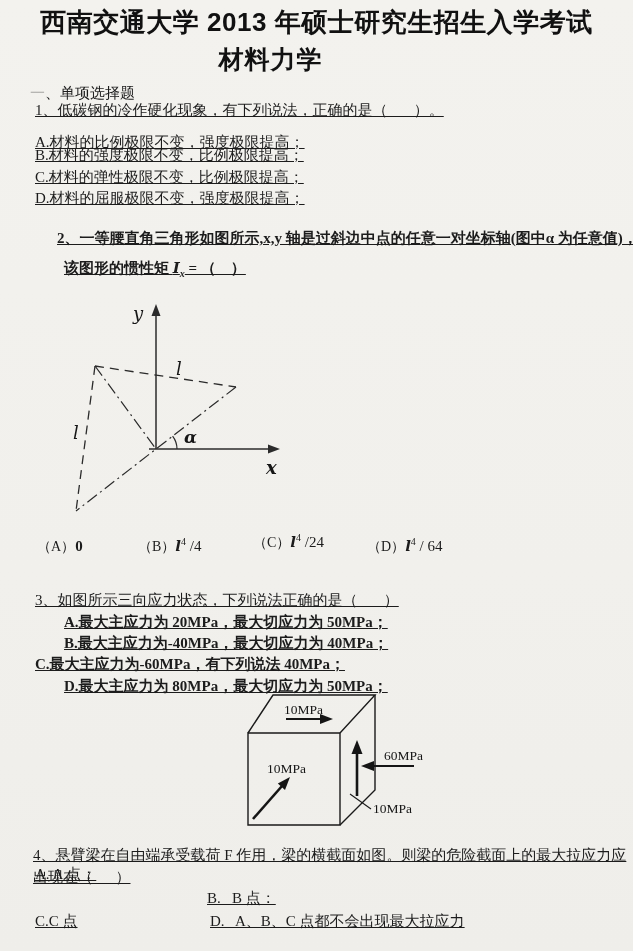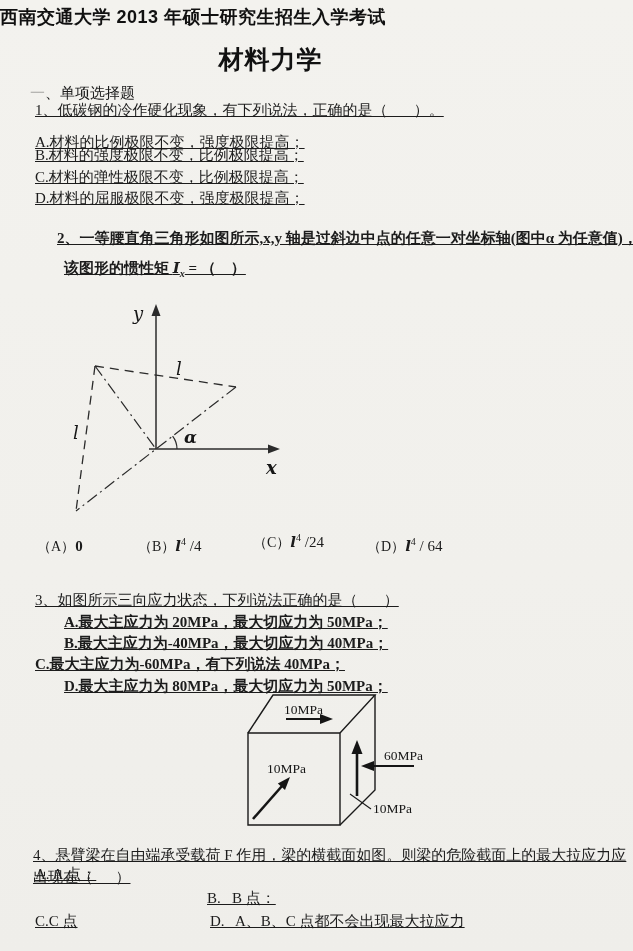--- a/index.html
+++ b/index.html
@@ -7,23 +7,23 @@
     position:relative;width:633px;height:951px;margin:0 auto;
     background:#f2f1ed;
     background-image:linear-gradient(180deg,#f3f2ee 0%,#f1f0ec 60%,#efeeea 100%);
     color:#1b1b1b;
     font-family:"Liberation Serif","DejaVu Serif",serif;
     overflow:hidden;
   }
   .abs{position:absolute;}
   .line{position:absolute;left:35px;font-size:15px;white-space:pre;line-height:19px;color:#1c1c1c;text-decoration:underline;}
   .title{
-    top:5px;left:0;width:100%;margin:0;text-align:left;
+    top:5px;left:0;width:100%;margin:0;text-align:center;
     font-family:"Liberation Sans","DejaVu Sans",sans-serif;
-    font-size:18px;font-weight:700;letter-spacing:.5px;white-space:pre;color:#111;
+    font-size:26px;font-weight:700;letter-spacing:.5px;white-space:pre;color:#111;
   }
   .subtitle{
     top:43px;left:0;width:100%;margin:0;text-align:center;
     font-family:"Liberation Sans","DejaVu Sans",sans-serif;
     font-size:25px;font-weight:700;letter-spacing:1px;white-space:pre;color:#111;
     transform:translateX(-46px);
   }
   .section{top:84px;left:30px;font-size:15px;white-space:pre;text-align:right;}
   .faint{opacity:.38;}
   .semibold{font-weight:600;margin-left:29px;}

